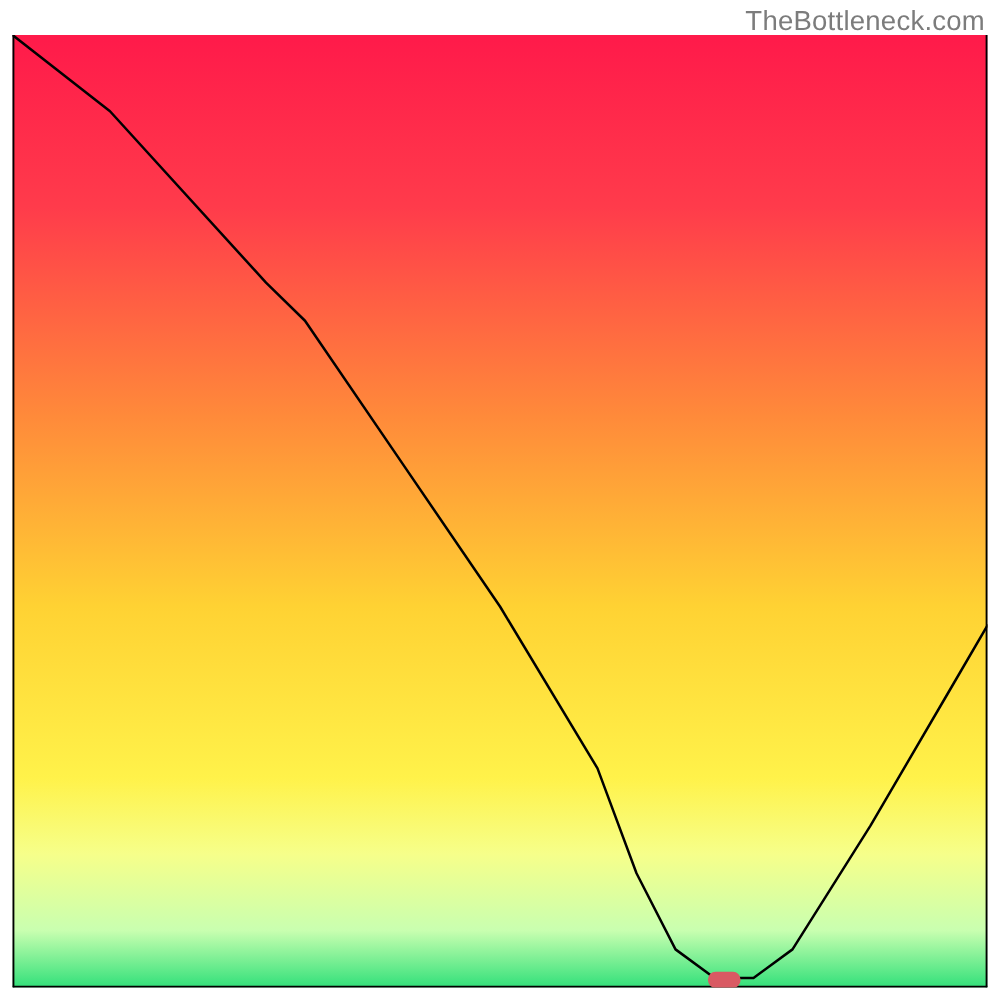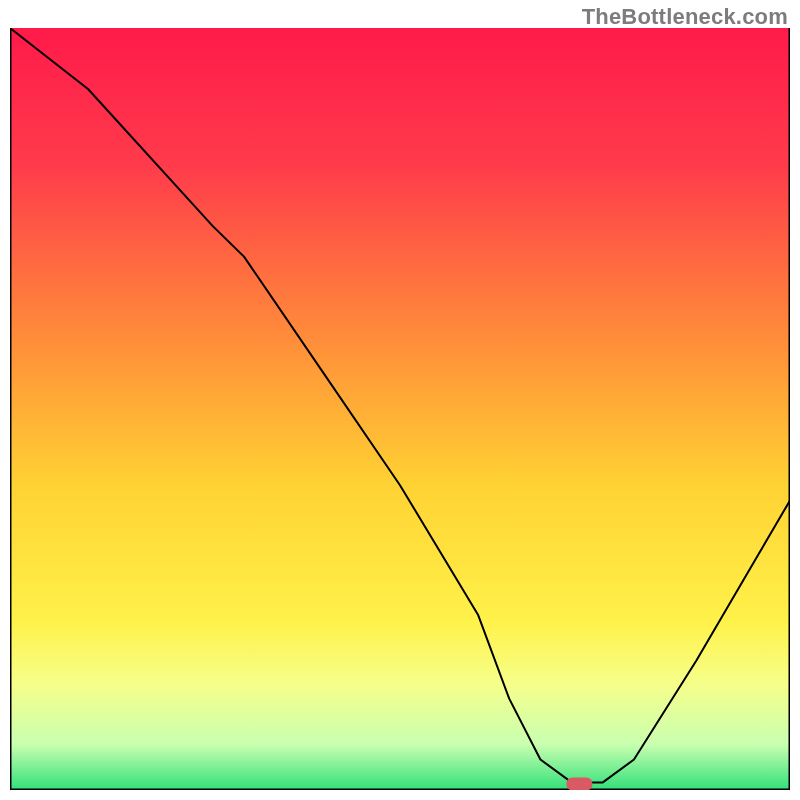--- a/index.html
+++ b/index.html
@@ -18,21 +18,21 @@
     height: 762px;
     box-sizing: border-box;
   }
   .watermark {
     position: absolute;
     top: 4px;
     right: 12px;
     color: #7c7c7c;
     font-size: 22px;
     letter-spacing: 0.2px;
-    font-weight: 700;
+    font-weight: 400;
   }
   svg {
     display: block;
   }
   .curve {
     fill: none;
     stroke: #000000;
     stroke-width: 2;
     stroke-linejoin: round;
     stroke-linecap: round;

